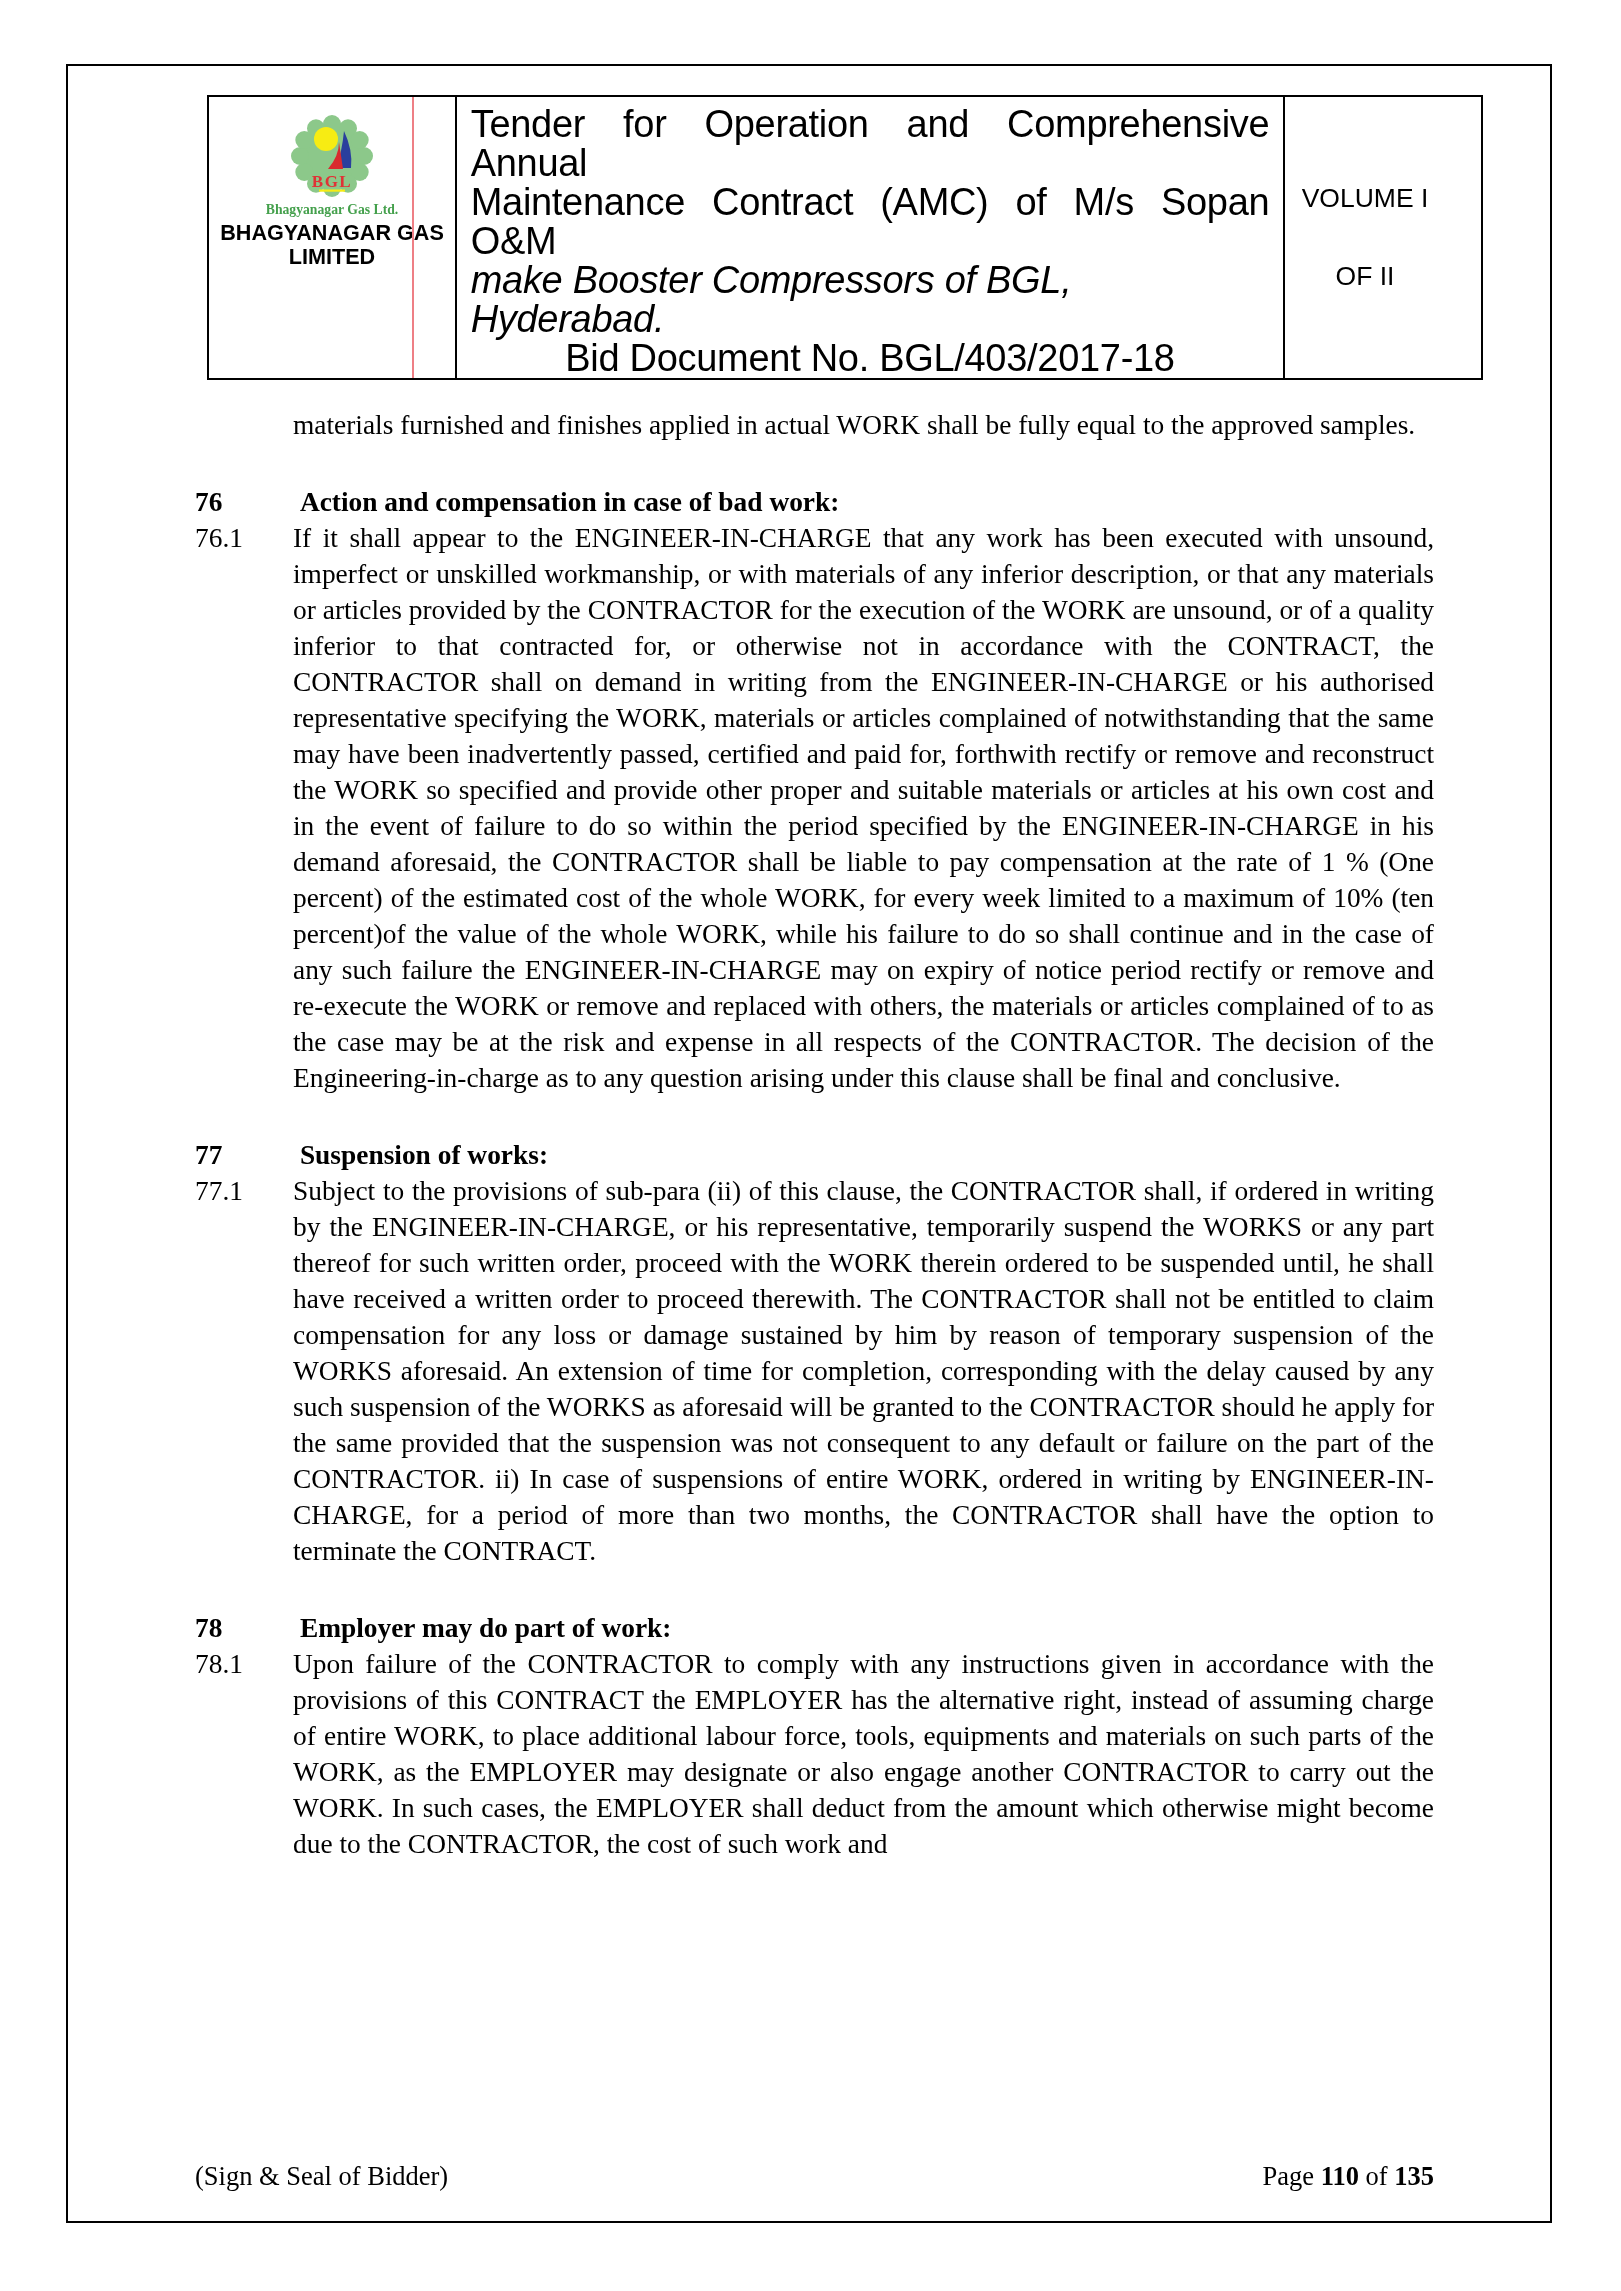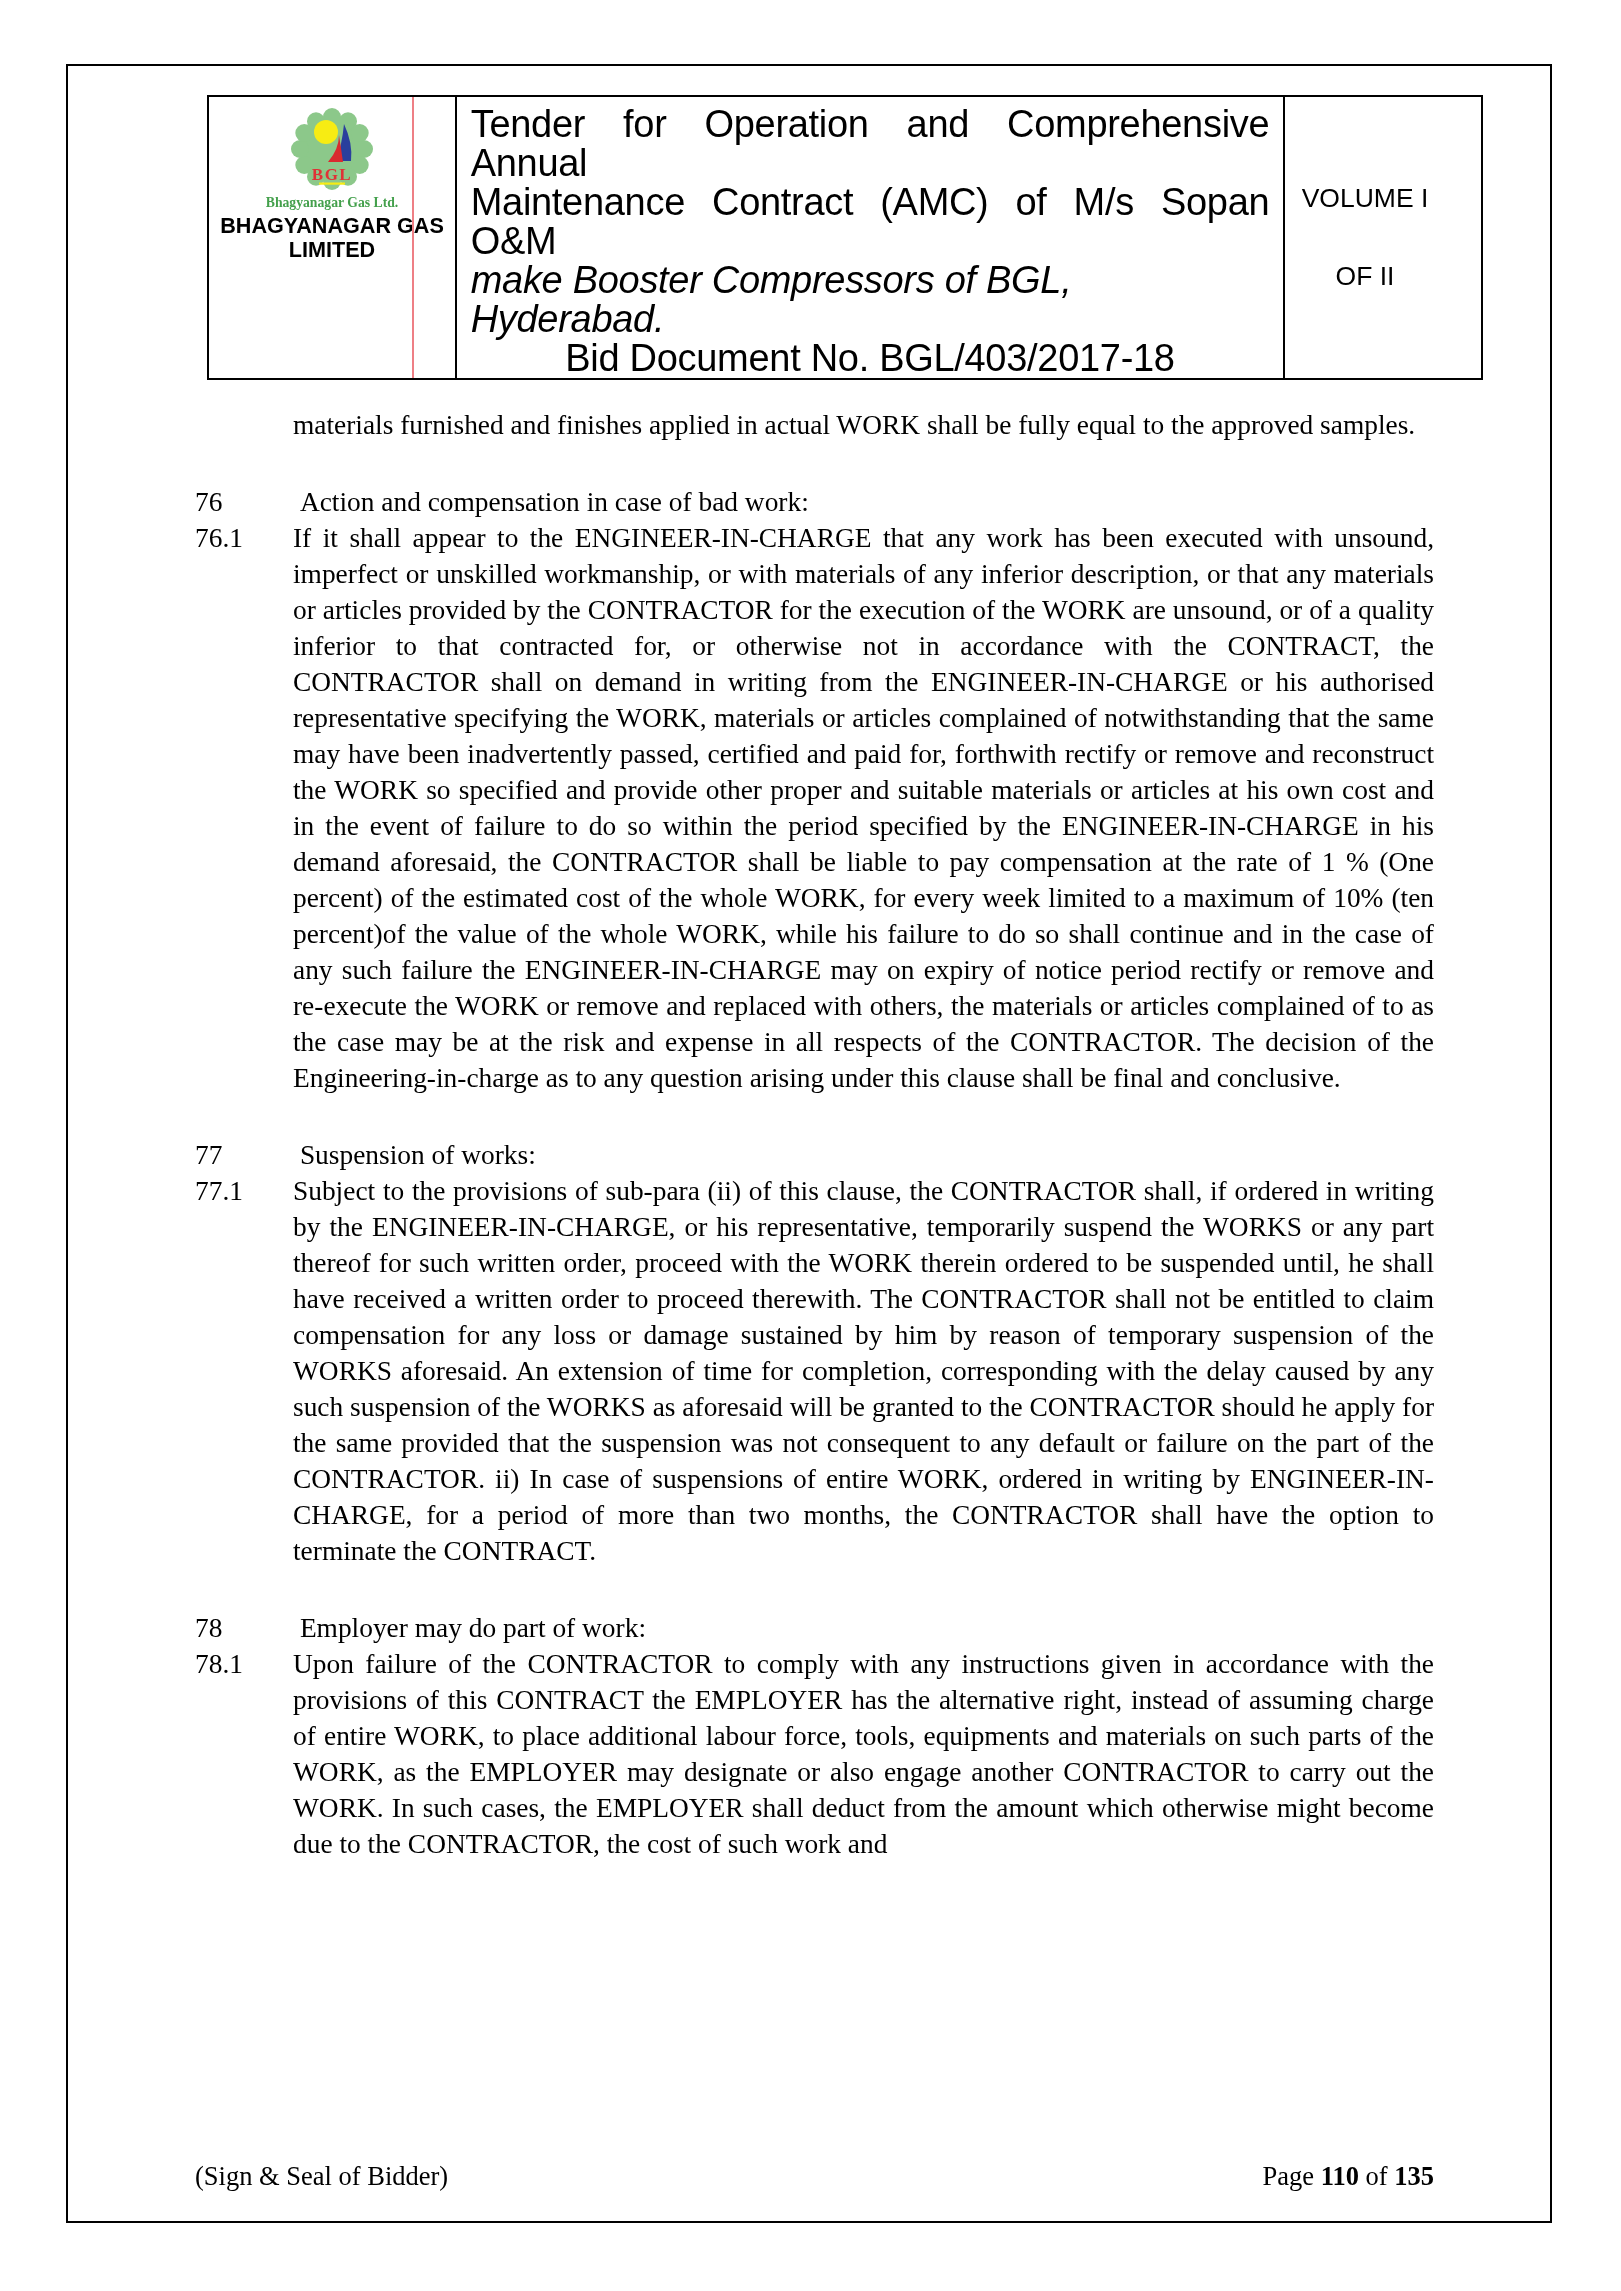--- a/index.html
+++ b/index.html
@@ -24,21 +24,21 @@
     margin:29px 0 0 139px;
     border:2px solid #000;
     box-sizing:border-box;
   }
   .header-table > div { box-sizing:border-box; }
   .logo-cell {
     width:248px;
     border-right:2px solid #000;
     position:relative;
     text-align:center;
-    padding-top:10px;
+    padding-top:17px;
   }
   .logo-cell .red-rule {
     position:absolute; right:41px; top:0; bottom:0;
     width:2px; background:#ee7f85;
   }
   .logo-caption {
     font-family:"Liberation Serif", serif;
     font-weight:bold;
     font-size:13.7px;
     color:#44a04c;
@@ -78,21 +78,21 @@
     margin:27.4px 116px 0 127px;
     font-size:27.4px;
     line-height:36px;
   }
   .intro-para {
     margin-left:98px;
     text-align:justify;
   }
   .section-heading {
     display:flex;
-    font-weight:normal;
+    font-weight:bold;
     margin-top:41px;
   }
   .section-heading .num { width:98px; flex-shrink:0; }
   .section-heading .txt { padding-left:6.9px; }
   .clause-row { display:flex; }
   .clause-row .num { width:98px; flex-shrink:0; }
   .clause-row .txt { flex:1; text-align:justify; }
   
   .page-footer {
     position:absolute;

